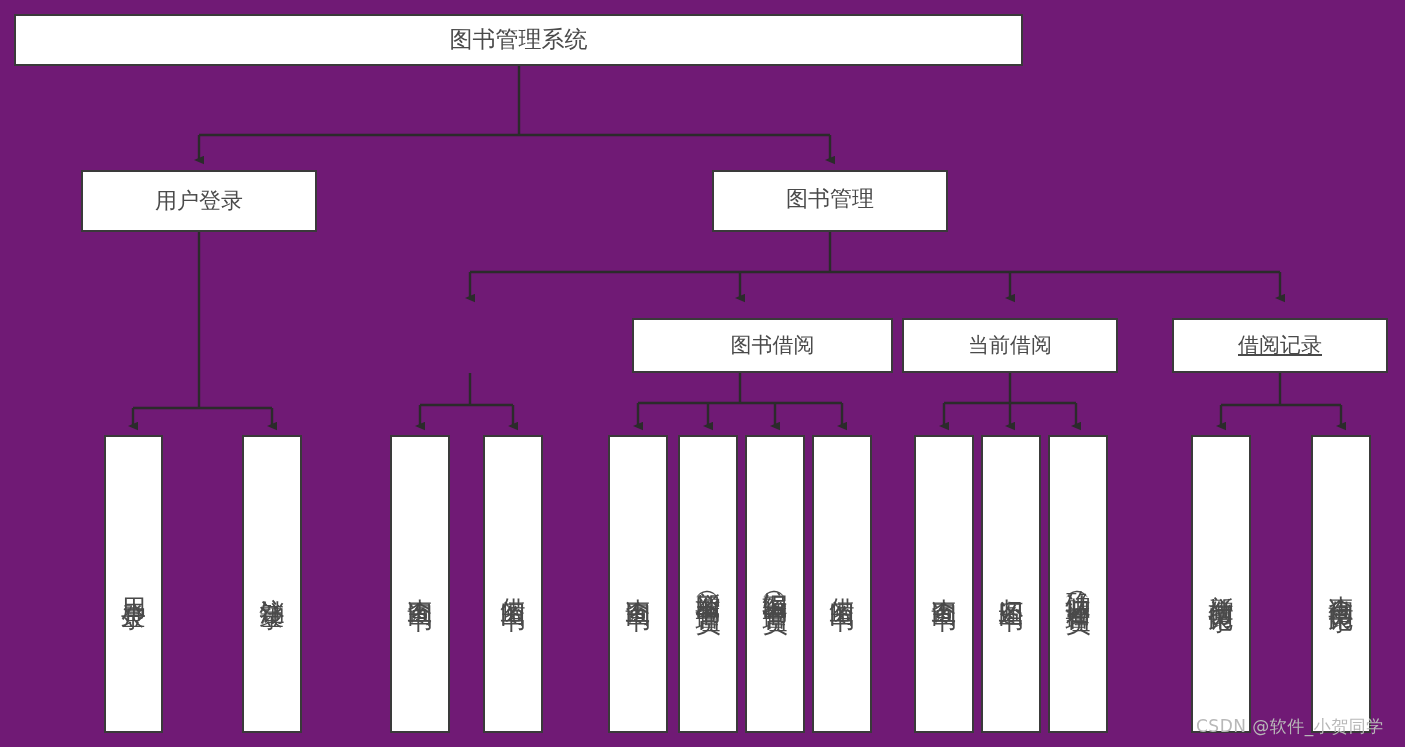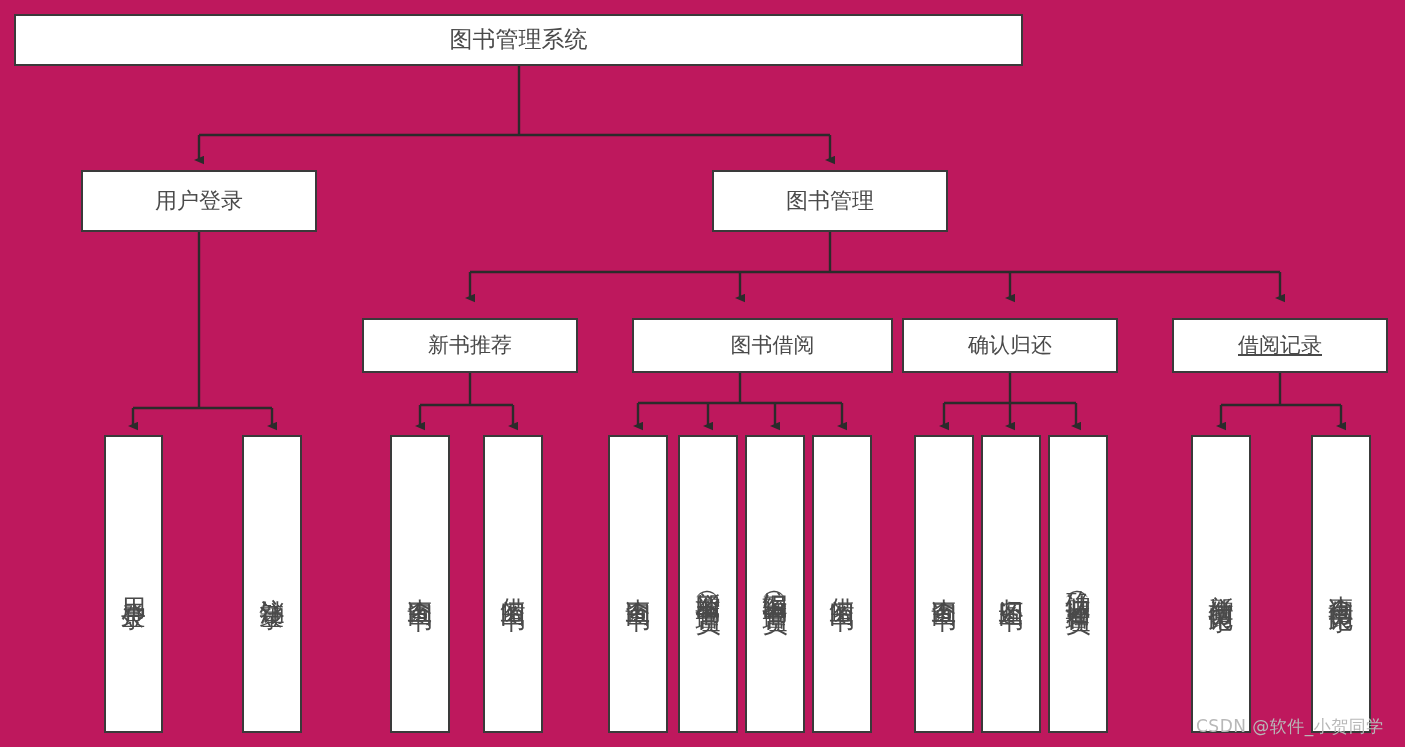--- a/index.html
+++ b/index.html
@@ -5,21 +5,21 @@
 <style>
   html, body {
     margin: 0;
     padding: 0;
     background: #ffffff;
   }
   #canvas {
     position: relative;
     width: 1405px;
     height: 747px;
-    background: #be185d;
+    background: #701a75;
     font-family: "DejaVu Sans", "Liberation Sans", sans-serif;
     overflow: hidden;
   }
   #edges {
     position: absolute;
     left: 0;
     top: 0;
     width: 1405px;
     height: 747px;
     pointer-events: none;
@@ -122,32 +122,29 @@
     </g>
   </svg>
 
   <div class="node root" style="left:14px; top:14px; width:1009px; height:52px;">
     <span class="label">图书管理系统</span>
   </div>
 
   <div class="node lvl2" style="left:81px; top:170px; width:236px; height:62px;">
     <span class="label">用户登录</span>
   </div>
-  <div class="node lvl2" style="left:712px; top:170px; width:236px; height:62px;">
+  <div class="node lvl2" style="left:712px; top:170px; width:236px; height:62px;font-family:Liberation Mono, monospace;">
     <span class="label">图书管理</span>
   </div>
 
-  <div class="node lvl3" style="left:362px; top:318px; width:216px; height:55px;">
-    <span class="label">新书推荐</span>
-  </div>
   <div class="node lvl3" style="left:632px; top:318px; width:261px; height:55px;padding-left:20px;">
     <span class="label">图书借阅</span>
   </div>
   <div class="node lvl3" style="left:902px; top:318px; width:216px; height:55px;">
-    <span class="label">确认归还</span>
+    <span class="label">当前借阅</span>
   </div>
   <div class="node lvl3" style="left:1172px; top:318px; width:216px; height:55px;text-decoration:underline;">
     <span class="label">借阅记录</span>
   </div>
 
   <div class="node leaf" style="left:104px; top:435px; width:59px; height:298px;">
     <span class="label">用户登录</span>
   </div>
   <div class="node leaf" style="left:242px; top:435px; width:60px; height:298px;">
     <span class="label">注销登录</span>

